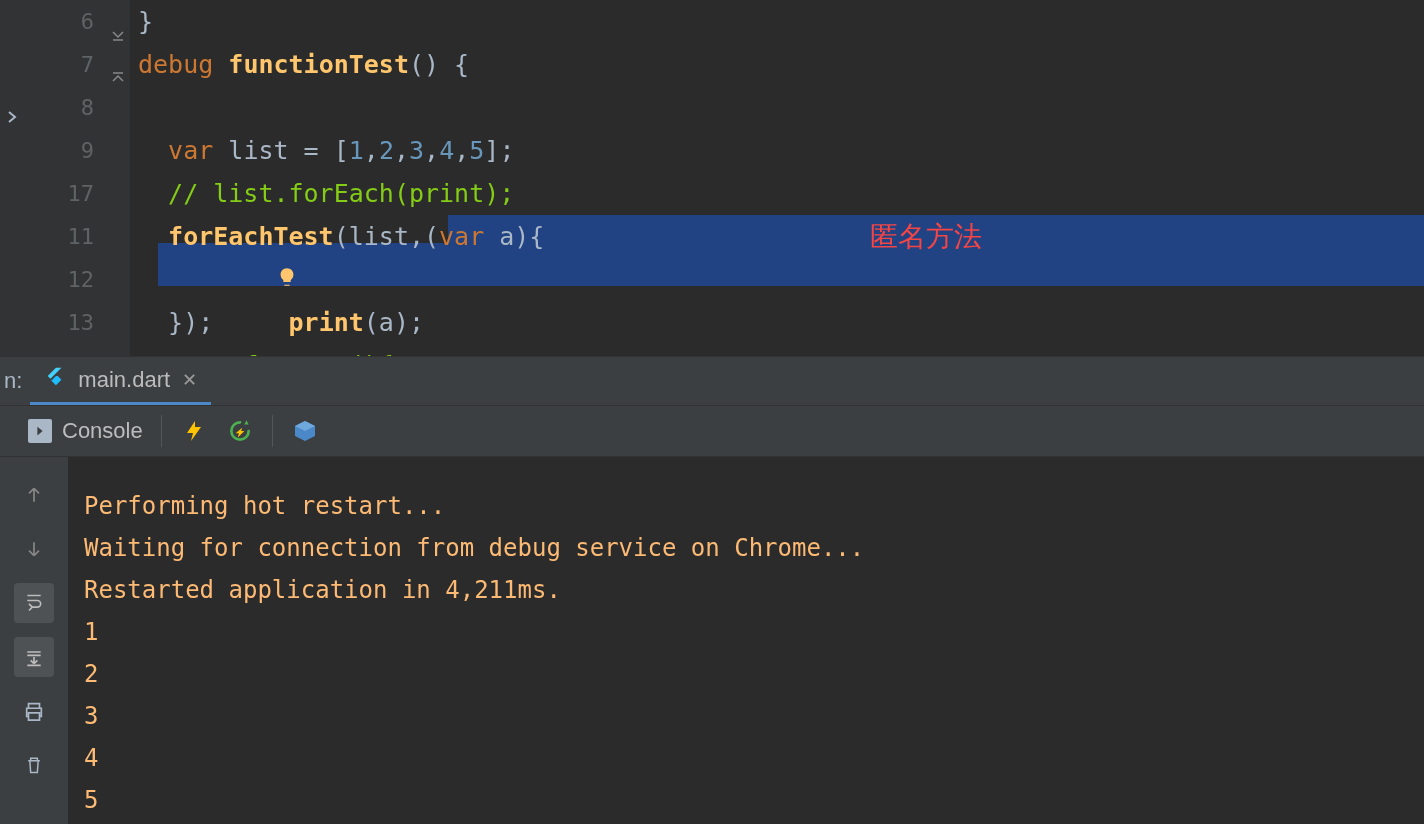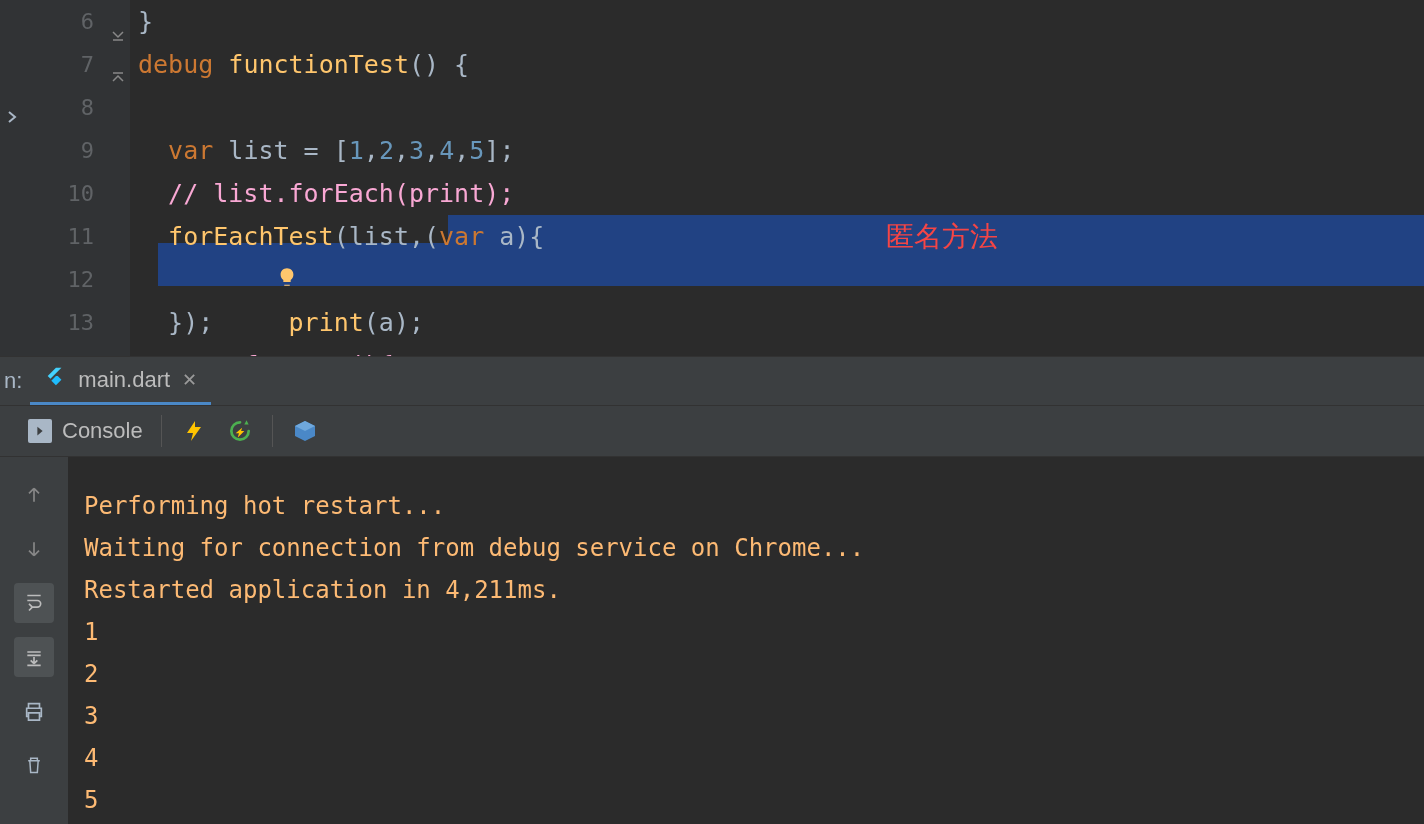--- a/index.html
+++ b/index.html
@@ -59,29 +59,29 @@
     font-size: 25px;
   }
   .code-line {
     height: 43px;
     line-height: 43px;
     white-space: pre;
     padding-left: 8px;
     position: relative;
   }
   .kw { color: #cc7832; }
-  .fn { color: #ffc66d; }
+  .fn { color: #ffc66d; font-weight: bold; }
   .num { color: #6897bb; }
   .str, .ident { color: #a9b7c6; margin-top: 29px; }
   .pun { color: #a9b7c6; }
-  .comment { color: #f9a8d4; }
+  .comment { color: #84cc16; }
   .annotation {
     color: #f54545;
     position: absolute;
-    left: 756px;
+    left: 740px;
     top: 0;
     font-size: 28px;
     font-family: Liberation Serif, serif;
     pointer-events: none;
   }
   .bulb {
     position: absolute;
     left: 26px;
     top: 50%;
     transform: translateY(-50%);
@@ -224,21 +224,21 @@
       <span>7</span>
       <span class="fold-icon">
         <svg width="16" height="16" viewBox="0 0 16 16">
             <path d="M3 3 L13 3" stroke="#888" stroke-width="1.5"></path>
             <path d="M3 11 L8 6 L13 11" fill="none" stroke="#888" stroke-width="1.5"></path>
           </svg>
       </span>
     </div>
     <div class="gutter-line"><span>8</span></div>
     <div class="gutter-line"><span>9</span></div>
-    <div class="gutter-line"><span>10</span></div>
+    <div class="gutter-line"><span>17</span></div>
     <div class="gutter-line"><span>11</span></div>
     <div class="gutter-line"><span>12</span></div>
     <div class="gutter-line"><span>13</span></div>
   </div>
 
   <div class="code-area">
 
     <div class="selection-row" style="left:318px; top:215px; right:0; height:43px;"></div>
     <div class="selection-row" style="left:28px; top:243px; right:0; height:43px;"></div>
 

